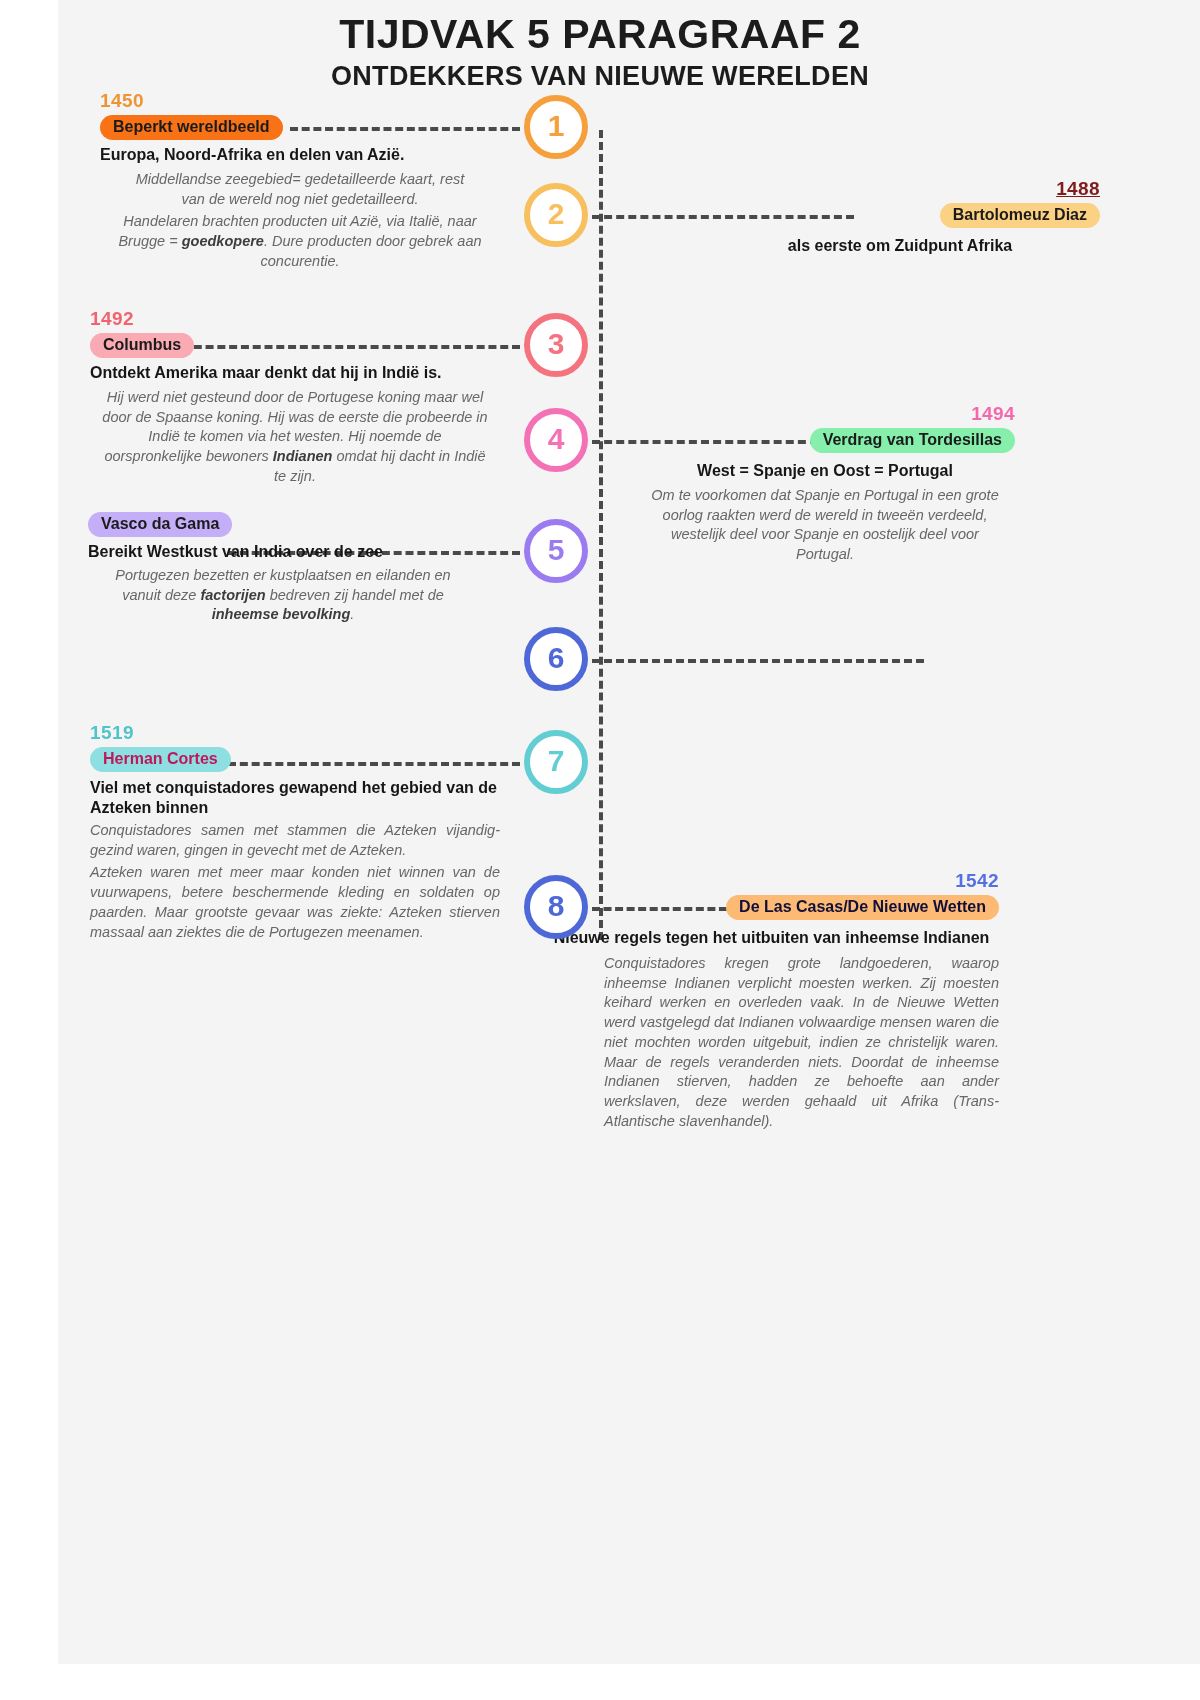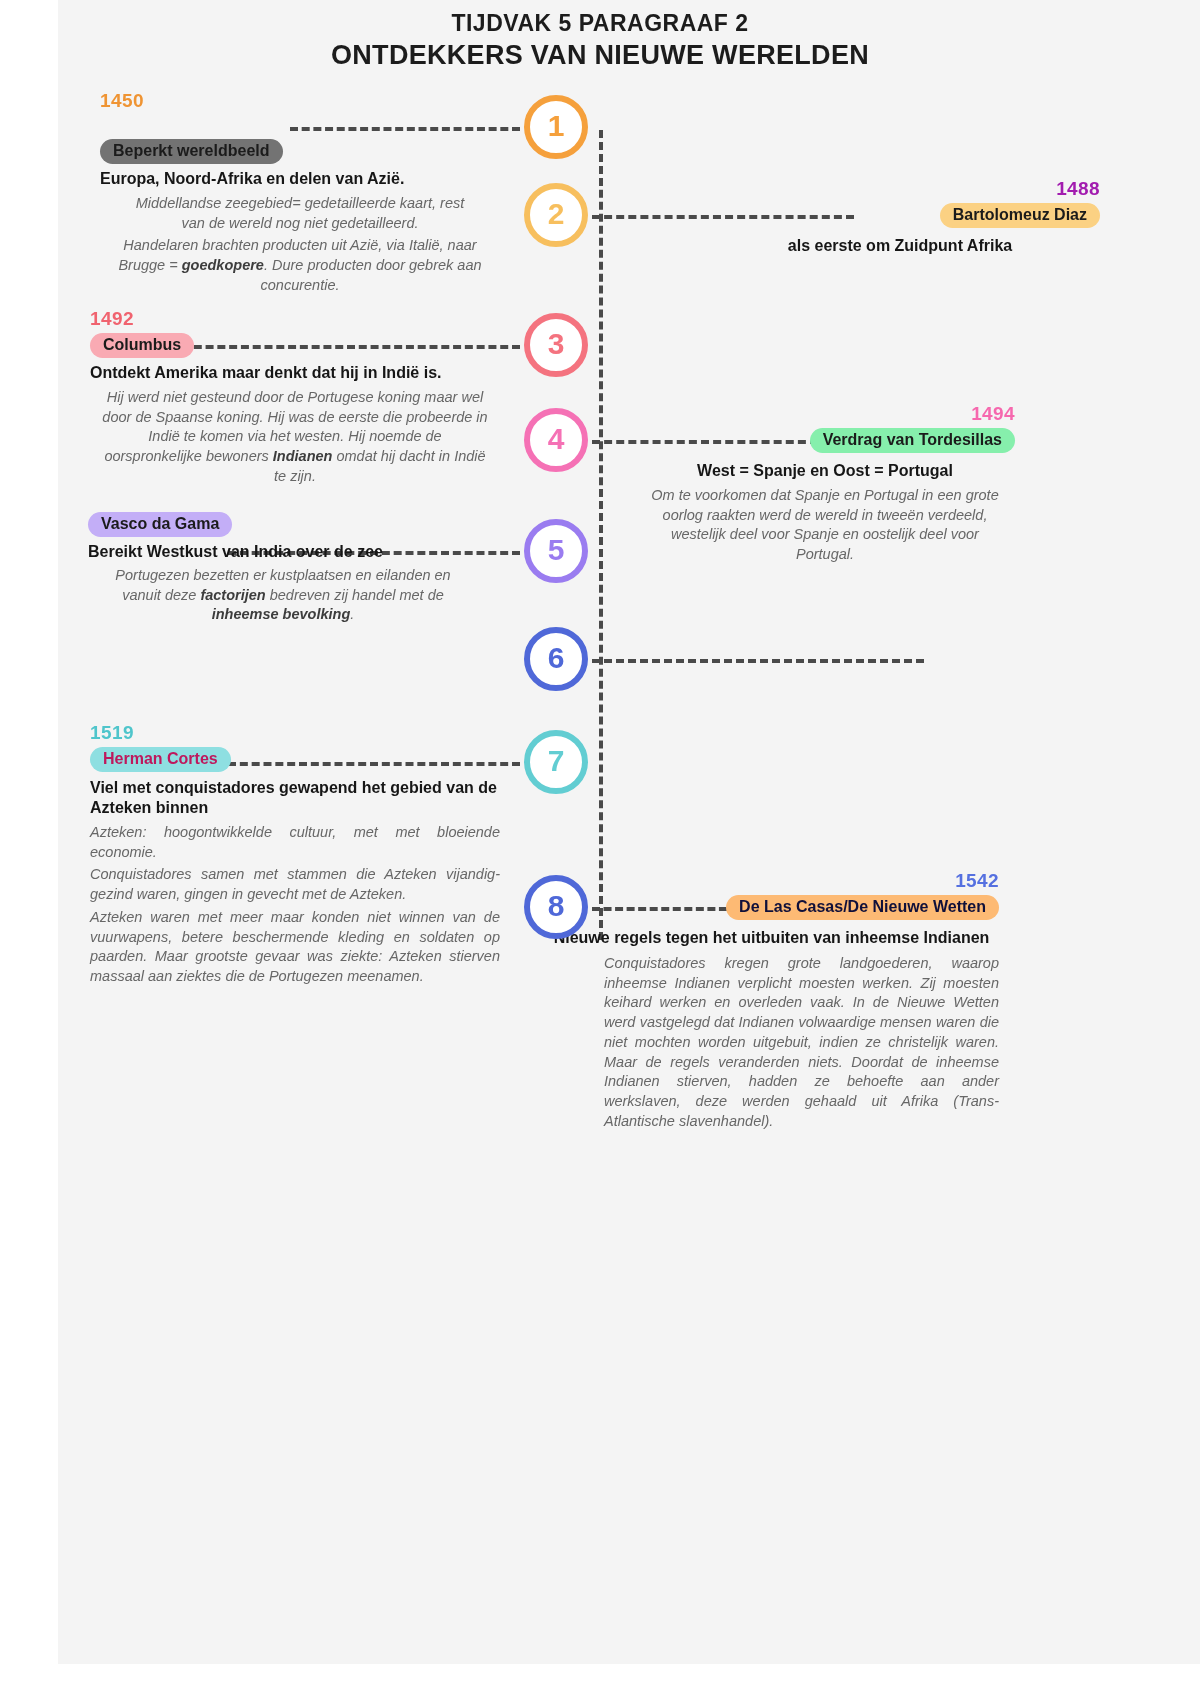--- a/index.html
+++ b/index.html
@@ -14,21 +14,21 @@
     background: #f4f4f4;
     overflow: hidden;
   }
   
   .white-left { position:absolute; left:0; top:0; width:58px; height:1700px; background:#fff; z-index:5; }
   .white-bottom { position:absolute; left:0; bottom:0; width:1200px; height:36px; background:#fff; z-index:5; }
 
   
   .header { position:absolute; left:0; top:10px; width:1200px; text-align:center; }
   .title-1 {
-    font-size: 23px; font-weight: 800; letter-spacing: .5px;
+    font-size: 41px; font-weight: 800; letter-spacing: .5px;
     color:#1c1c1c; line-height:1.18;
   }
   .title-2 {
     font-size: 27px; font-weight: 800; letter-spacing: .3px;
     color:#1c1c1c; line-height:1.2; margin-top:2px;
   }
 
   
   .spine {
     position:absolute; left:599px; top:130px; width:0;
@@ -119,31 +119,31 @@
   <div class="conn" style="left:182px; top:345px; width:338px;"></div>
   <div class="conn" style="left:592px; top:440px; width:226px;"></div>
   <div class="conn" style="left:228px; top:551px; width:292px;"></div>
   <div class="conn" style="left:592px; top:659px; width:332px;"></div>
   <div class="conn" style="left:228px; top:762px; width:292px;"></div>
   <div class="conn" style="left:592px; top:907px; width:158px;"></div>
 
   <div class="item al-center" style="left:100px; top:90px; width:400px;">
     <div class="year al-left" style="color:#ef9433;">1450</div>
     <div class="al-left">
-      <span class="pill" style="background:#737373;margin-top:24px;">Beperkt wereldbeeld</span>
+      <span class="pill" style="background:#f97316;">Beperkt wereldbeeld</span>
     </div>
     <div class="subtitle al-left">Europa, Noord-Afrika en delen van Azië.</div>
     <div class="body al-center" style="margin-top:5px; padding:0 30px;">Middellandse zeegebied= gedetailleerde kaart, rest van de wereld nog niet gedetailleerd.</div>
     <div class="body al-center" style="padding:0 12px;">
       <span>Handelaren brachten producten uit Azië, via Italië, naar Brugge = </span><b>goedkopere</b><span>. Dure producten door gebrek aan concurentie.</span>
     </div>
   </div>
 
   <div class="item al-right" style="left:700px; top:178px; width:400px;">
-    <div class="year" style="color:#a21caf;">1488</div>
+    <div class="year" style="color:#7f1d1d;text-decoration:underline;">1488</div>
     <div>
       <span class="pill" style="background:#fbd183;">Bartolomeuz Diaz</span>
     </div>
     <div class="subtitle al-center" style="margin-top:8px;">als eerste om Zuidpunt Afrika</div>
   </div>
 
   <div class="item" style="left:90px; top:308px; width:410px;">
     <div class="year al-left" style="color:#f0636f;">1492</div>
     <div class="al-left">
       <span class="pill" style="background:#f9aab3;">Columbus</span>
@@ -173,21 +173,20 @@
     </div>
   </div>
 
 
   <div class="item" style="left:90px; top:722px; width:410px;">
     <div class="year al-left" style="color:#4fc5cb;">1519</div>
     <div class="al-left">
       <span class="pill" style="background:#8edfe1; color:#be185d;">Herman Cortes</span>
     </div>
     <div class="subtitle al-left" style="margin-top:6px;">Viel met conquistadores gewapend het gebied van de Azteken binnen</div>
-    <div class="body al-just" style="margin-top:5px;">Azteken: hoogontwikkelde cultuur, met met bloeiende economie.</div>
     <div class="body al-just">Conquistadores samen met stammen die Azteken vijandig-gezind waren, gingen in gevecht met de Azteken.</div>
     <div class="body al-just">Azteken waren met meer maar konden niet winnen van de vuurwapens, betere beschermende kleding en soldaten op paarden. Maar grootste gevaar was ziekte: Azteken stierven massaal aan ziektes die de Portugezen meenamen.</div>
   </div>
 
   <div class="item al-right" style="left:544px; top:870px; width:455px;">
     <div class="year" style="color:#5570e0;">1542</div>
     <div>
       <span class="pill" style="background:#fdba74; color:#10103a;">De Las Casas/De Nieuwe Wetten</span>
     </div>
     <div class="subtitle al-center" style="margin-top:8px;">Nieuwe regels tegen het uitbuiten van inheemse Indianen</div>

